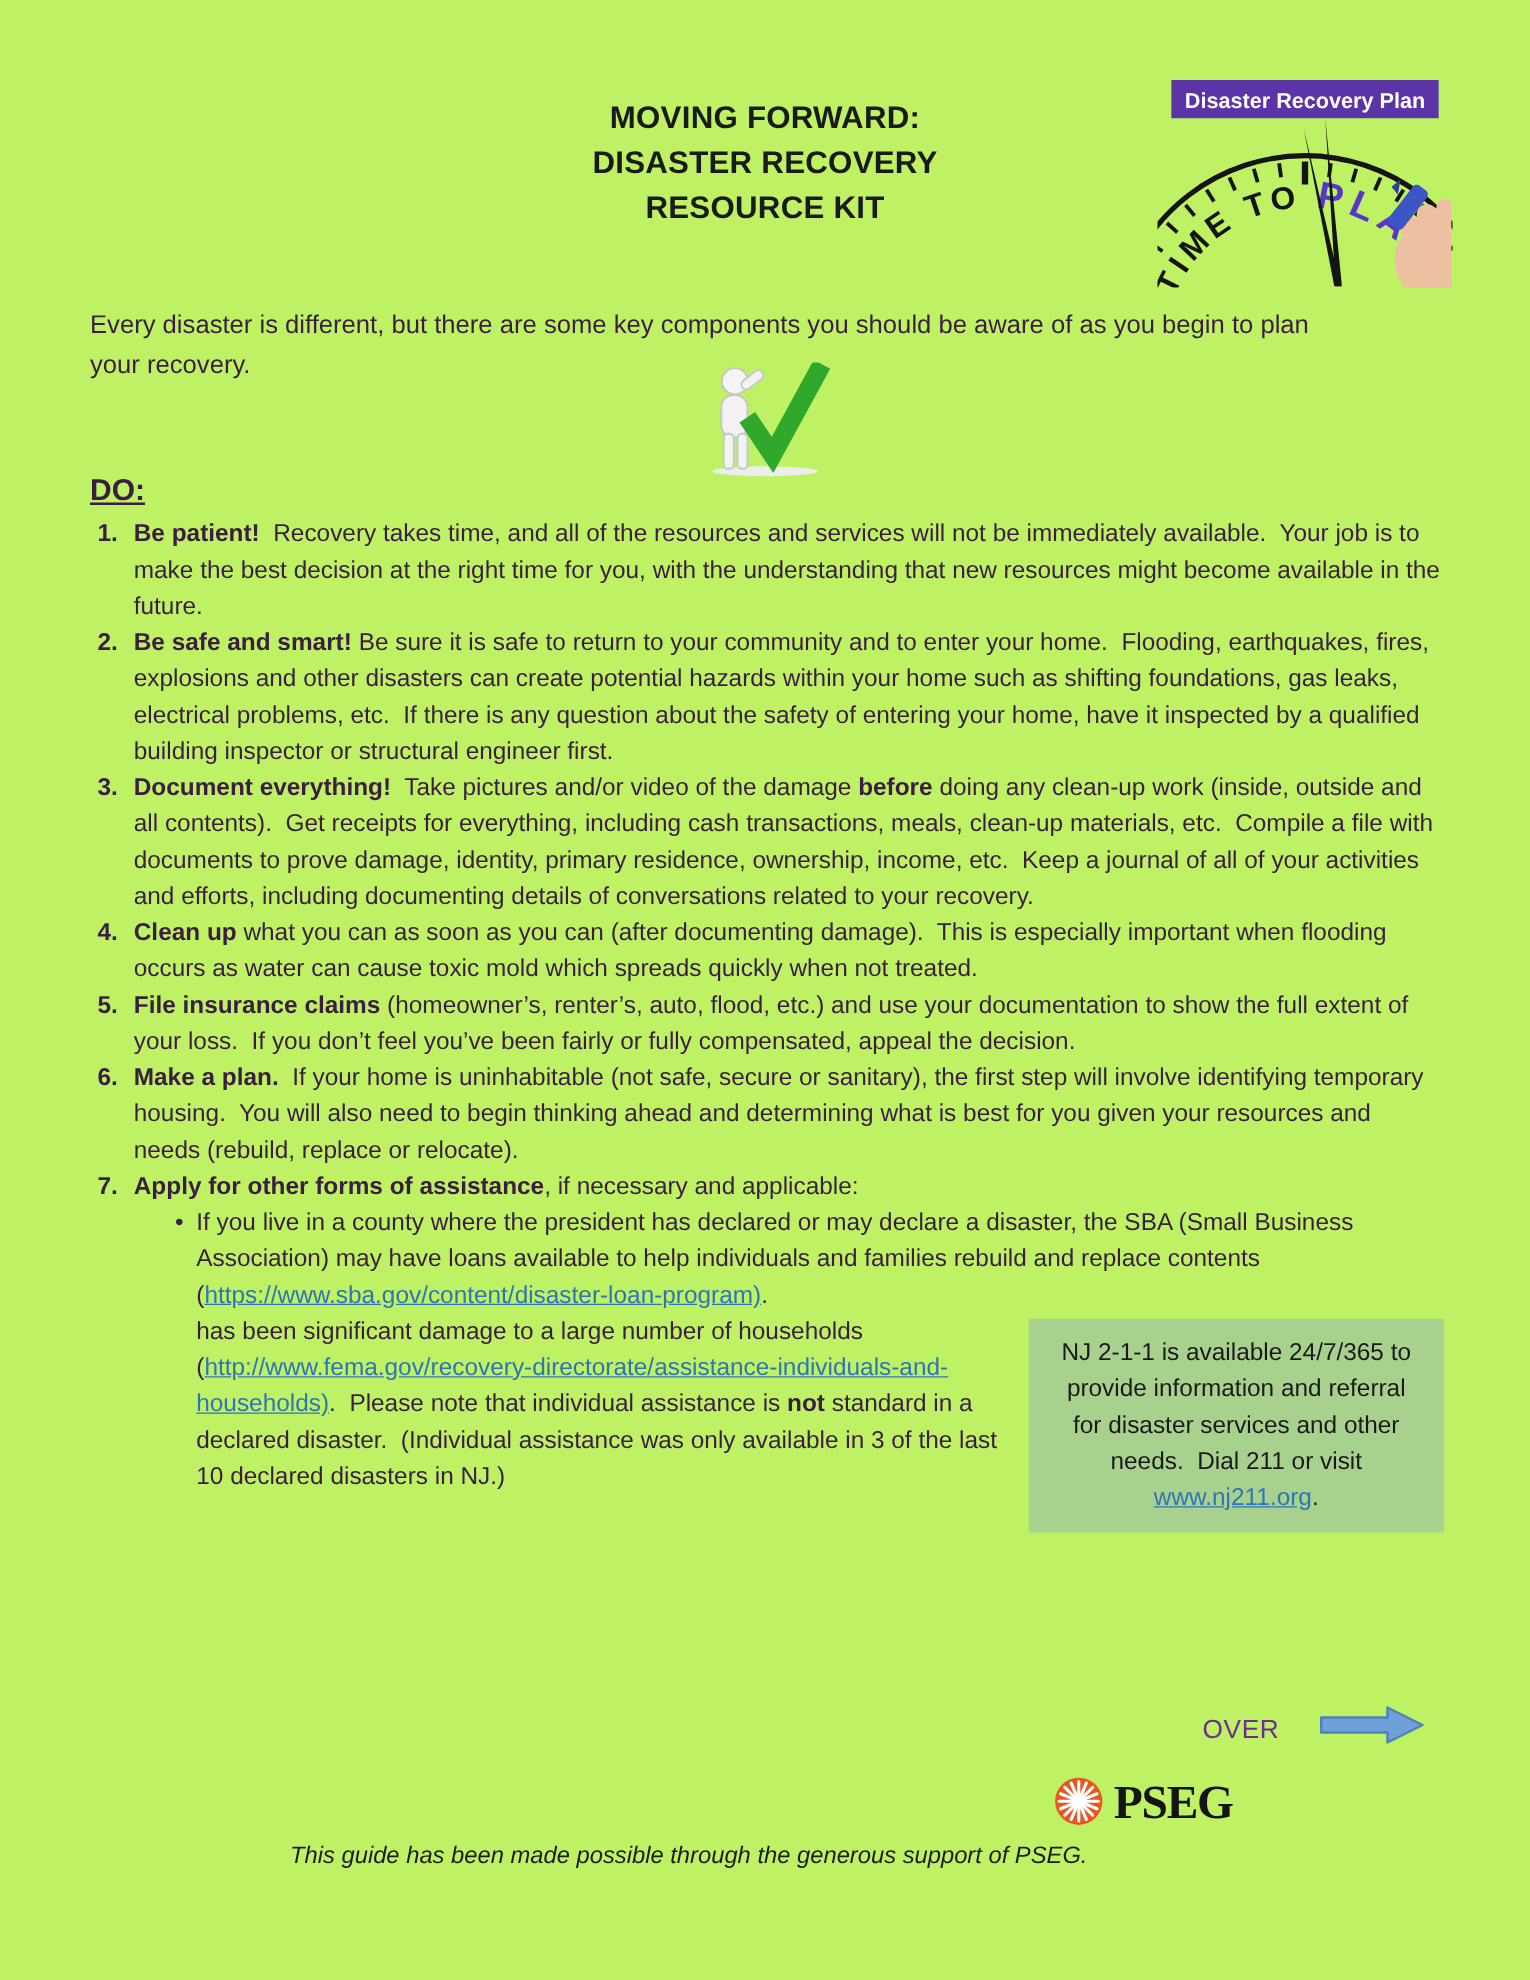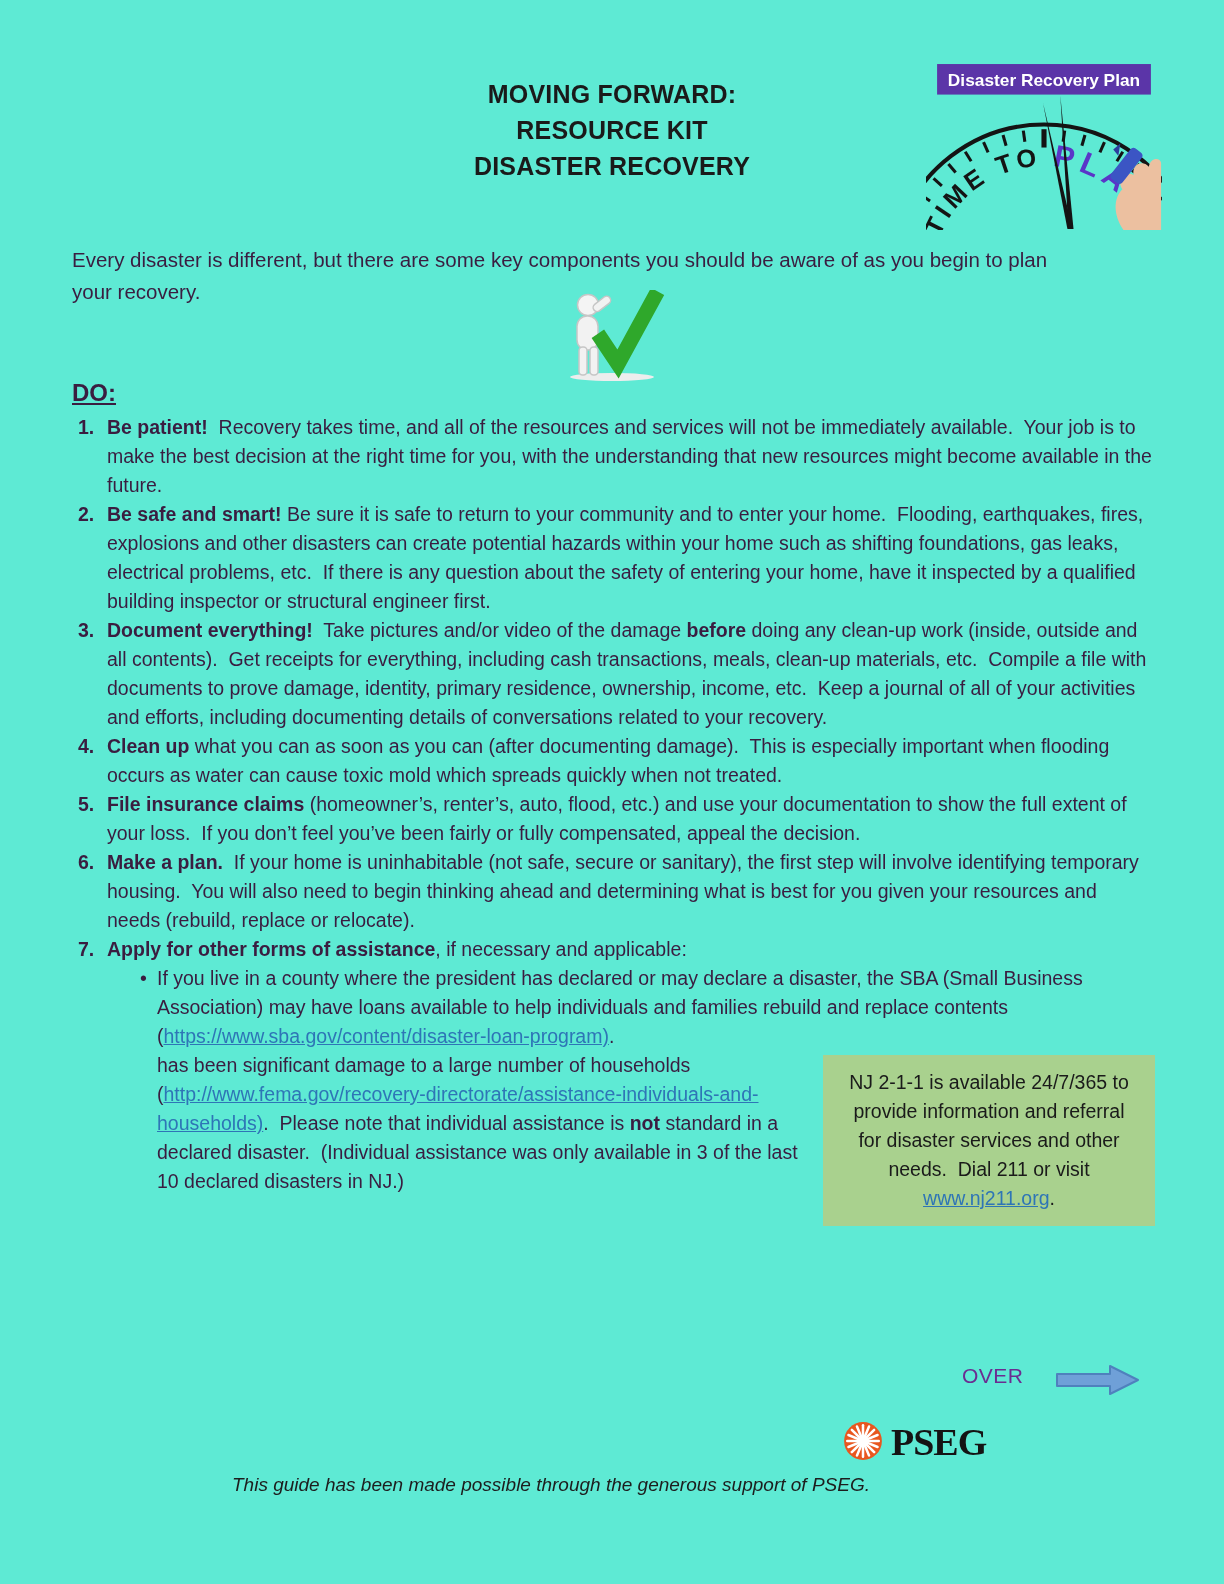--- a/index.html
+++ b/index.html
@@ -1,16 +1,16 @@
 <!DOCTYPE html>
 <html><head>
 <meta charset="utf-8">
 <style>
   html,body{margin:0;padding:0;background:#888;}
-  .page{position:relative;width:1224px;height:1584px;margin:0 auto;background:#5eead4;
+  .page{position:relative;width:1224px;height:1584px;margin:0 auto;background:#bef264;
         font-family:"Liberation Sans",sans-serif;color:#3a1d40;overflow:hidden;}
 
   
   .title{position:absolute;top:76px;left:0;right:0;text-align:center;
          font-size:25px;font-weight:bold;line-height:36px;color:#1a1a1a;letter-spacing:.2px;}
   .logo{position:absolute;top:62px;left:926px;width:236px;height:168px;}
 
   
   .intro{position:absolute;top:244px;left:72px;width:1015px;margin:0;
          font-size:20.5px;line-height:32px;white-space:pre-wrap;}
@@ -29,37 +29,37 @@
   .bullet{margin-left:68px;padding-left:17px;text-indent:-17px;}
   .dot{display:inline-block;width:17px;text-indent:0;}
   .bullet.cont{margin-left:85px;padding-left:0;text-indent:0;}
 
   
   .infobox{float:right;width:292px;padding:13px 20px;margin:4px 0 22px 22px;
            background:#a9d18e;text-align:center;color:#1a1a1a;
            font-size:19.5px;line-height:29px;}
 
   
-  .over{position:absolute;top:1364px;left:962px;display:flex;align-items:flex-start;gap:32px;}
+  .over{position:absolute;top:1364px;left:962px;display:flex;align-items:flex-end;gap:32px;}
   .over-label{font-size:21px;color:#6b2d91;letter-spacing:.5px;}
   .pseg{position:absolute;top:1420px;left:842px;display:flex;align-items:flex-start;gap:7px;}
   .pseg-word{font-family:"Liberation Serif",serif;font-weight:bold;font-size:38px;
              color:#141414;letter-spacing:-1px;}
   .footer{position:absolute;top:1474px;left:232px;margin:0;font-style:italic;
           font-size:19px;color:#1d1d1d;}
 </style>
 </head>
 <body>
 
 <div class="page">
 
   <div class="title">
     <div>MOVING FORWARD:</div>
+    <div>DISASTER RECOVERY</div>
     <div>RESOURCE KIT</div>
-    <div>DISASTER RECOVERY</div>
   </div>
 
   <div class="logo">
     <svg viewBox="0 0 230 165" width="236" height="168">
       <rect x="10" y="2" width="210" height="30" fill="#5b35a8"></rect>
       <text x="115" y="24" text-anchor="middle" font-size="17" font-weight="bold" fill="#ffffff">Disaster Recovery Plan</text>
       <path d="M -30 173 A 150 150 0 0 1 260 173" fill="none" stroke="#141414" stroke-width="4"></path>
       <g id="ticks" stroke="#141414" stroke-width="3">
           <line x1="115" y1="66" x2="115" y2="77" transform="rotate(-72 115 212)"></line>
           <line x1="115" y1="66" x2="115" y2="77" transform="rotate(-64 115 212)"></line>

